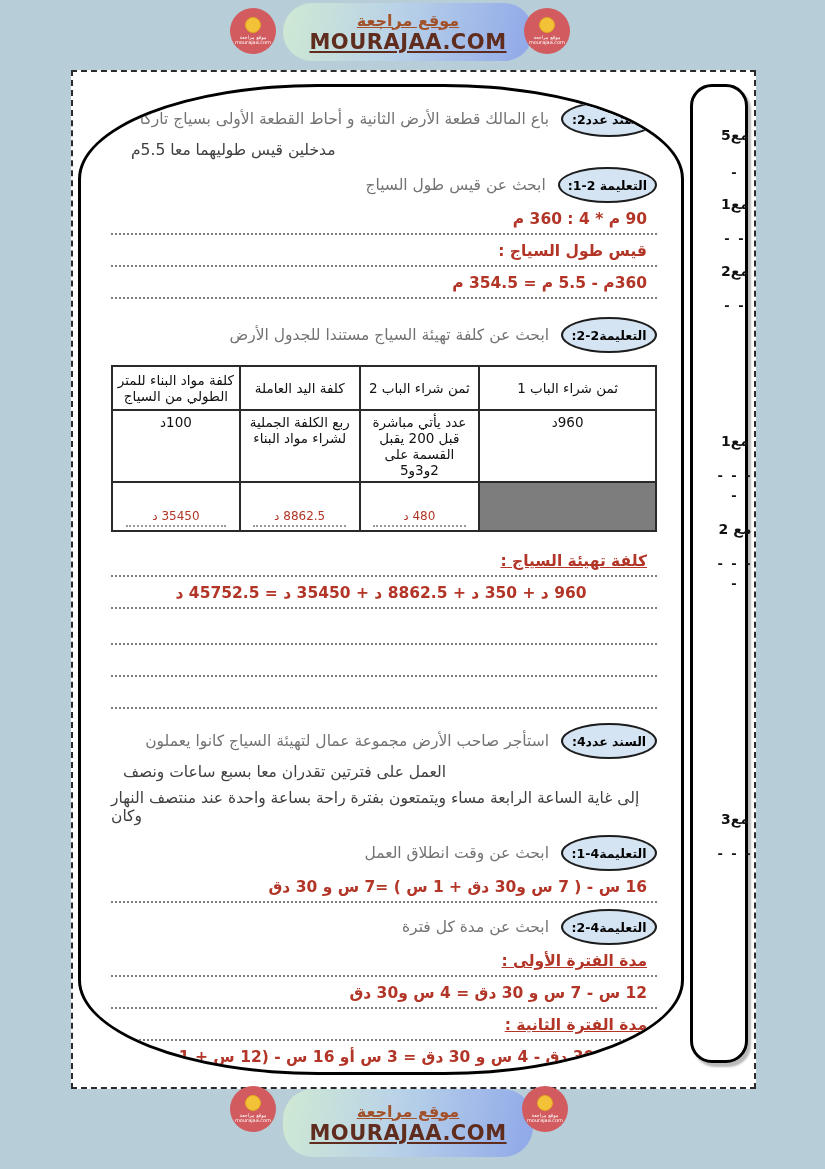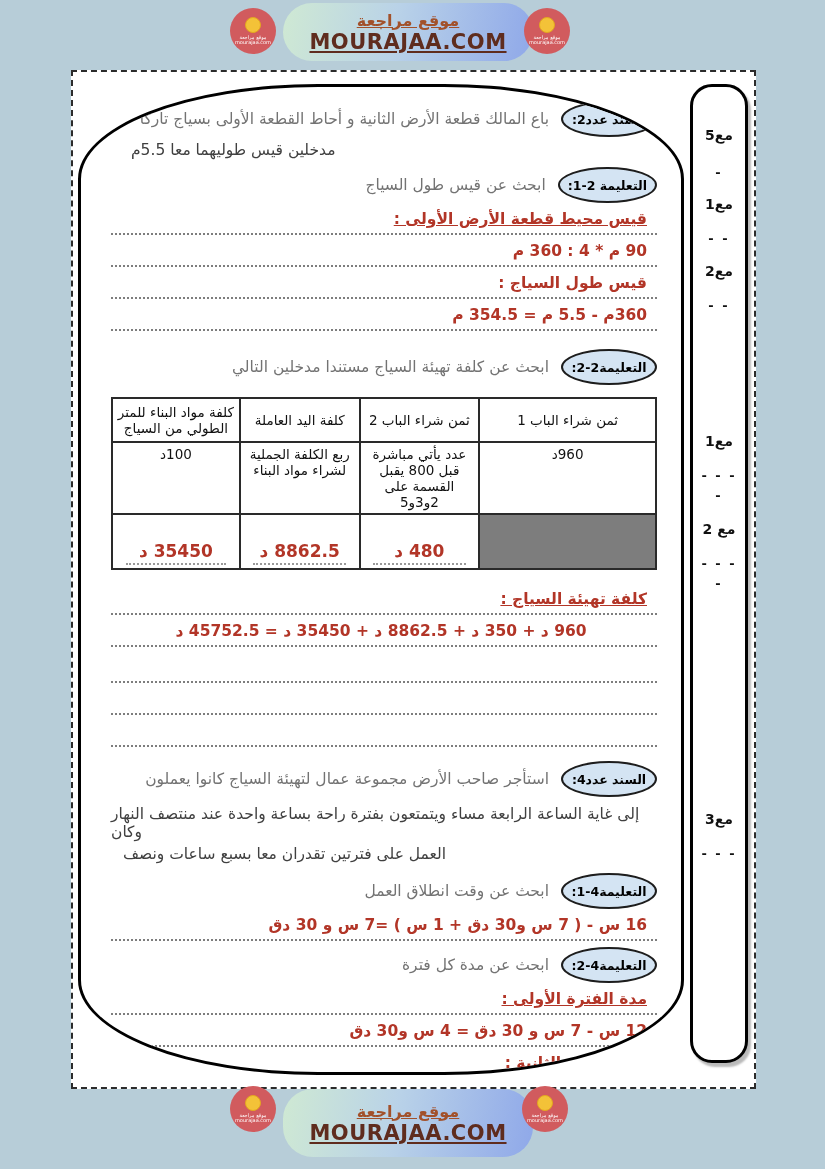--- a/index.html
+++ b/index.html
@@ -48,21 +48,21 @@
   }
 
   
   .sidestrip {
     position:absolute; left:690px; top:84px; width:58px; height:979px;
     background:#fff; border:3px solid #000; border-radius:22px;
     box-shadow: 3px 4px 2px rgba(130,130,130,.55);
     z-index:2;
   }
   .mark {
-    position:absolute; left:0; width:100%; text-align:center;
+    position:absolute; left:16px; width:100%; text-align:center;
     font-weight:bold; color:#111; font-size:14px; direction:rtl;
   }
   .mark.dash { letter-spacing:2px; font-size:13px; }
 
   
   .hrow { display:flex; align-items:center; gap:12px; }
   .badge {
     min-width:96px; height:36px; padding:0 8px;
     border-radius:50%;
     background:#d4e4f3; border:2px solid #1d1d1d;
@@ -90,21 +90,21 @@
   }
   table.costs td, table.costs th {
     border:2px solid #2a2a2a; font-weight:normal;
     font-size:13.5px; color:#111; text-align:center; vertical-align:top;
     padding:3px 4px;
   }
   table.costs th { height:44px; vertical-align:middle;margin-left:9px; }
   table.costs .given td { height:72px;margin-top:48px; }
   table.costs .answrow td { height:40px; vertical-align:middle; }
   .redval {
-    color:#b23527; font-weight:bold; font-size:17px;
+    color:#b23527; font-weight:normal; font-size:12px;
     border-bottom:2px dotted #9a9a9a; display:inline-block; min-width:85%;
     padding-bottom:2px;
     margin-top:23px;
   }
   td.graycell { background:#7d7d7d; }
 
   .mt4{margin-top:4px}.mt6{margin-top:6px}.mt8{margin-top:8px}.mt10{margin-top:10px}.mt14{margin-top:14px}.mt18{margin-top:18px}
   .indent{padding-left:20px; padding-right:44px;}
 </style>
 </head>
@@ -132,47 +132,46 @@
       <div class="badge">السند عدد2:</div>
       <div class="htext">باع المالك قطعة الأرض الثانية و أحاط القطعة الأولى بسياج تاركا</div>
     </div>
     <div class="bodyline indent mt4">مدخلين  قيس طوليهما معا 5.5م</div>
 
     <div class="hrow mt8">
       <div class="badge">التعليمة 2-1:</div>
       <div class="htext">ابحث عن قيس طول السياج</div>
     </div>
 
-    <div class="ans title"><span class="u">قيس محيط قطعة الأرض الأولى :</span></div>
     <div class="ans">90 م * 4 : 360 م</div>
     <div class="ans">قيس طول السياج :</div>
     <div class="ans">360م - 5.5 م = 354.5 م</div>
 
     <div class="hrow mt18">
       <div class="badge">التعليمة2-2:</div>
-      <div class="htext">ابحث عن كلفة تهيئة السياج مستندا مدخلين التالي</div>
+      <div class="htext">ابحث عن كلفة تهيئة السياج مستندا للجدول الأرض</div>
     </div>
 
     <table class="costs">
       <colgroup>
         <col style="width:32.5%">
           <col style="width:22%">
           <col style="width:22%">
           <col style="width:23.5%">
       </colgroup>
       <tbody>
           <tr>
         <th>ثمن شراء الباب 1</th>
         <th>ثمن شراء الباب 2</th>
         <th>كلفة اليد العاملة</th>
         <th>كلفة مواد البناء للمتر الطولي من السياج</th>
       </tr>
       <tr class="given">
         <td>960د</td>
-        <td>عدد يأتي مباشرة قبل 800 يقبل القسمة على 2و3و5</td>
+        <td>عدد يأتي مباشرة قبل 200 يقبل القسمة على 2و3و5</td>
         <td>ربع الكلفة الجملية لشراء مواد البناء</td>
         <td>100د</td>
       </tr>
       <tr class="answrow answrow">
         <td class="graycell"></td>
         <td><span class="redval">480 د</span></td>
         <td><span class="redval">8862.5 د</span></td>
         <td><span class="redval">35450 د</span></td>
       </tr>
     </tbody>
@@ -181,22 +180,22 @@
     <div class="ans title mt18"><span class="u">كلفة تهيئة السياج :</span></div>
     <div class="ans center">960 د + 350 د + 8862.5 د + 35450 د = 45752.5 د</div>
     <div class="blank mt8"></div>
     <div class="blank"></div>
     <div class="blank"></div>
 
     <div class="hrow mt14">
       <div class="badge">السند عدد4:</div>
       <div class="htext">استأجر صاحب الأرض مجموعة عمال لتهيئة السياج كانوا يعملون</div>
     </div>
+    <div class="bodyline mt4" style="padding-left:12px;">العمل على فترتين تقدران معا بسبع ساعات ونصف</div>
     <div class="bodyline mt8">إلى غاية الساعة  الرابعة مساء ويتمتعون  بفترة راحة بساعة واحدة عند منتصف النهار وكان</div>
-    <div class="bodyline mt4" style="padding-left:12px;">العمل على فترتين تقدران معا بسبع ساعات ونصف</div>
 
     <div class="hrow mt10">
       <div class="badge">التعليمة4-1:</div>
       <div class="htext">ابحث عن وقت انطلاق العمل</div>
     </div>
     <div class="ans">16 س - ( 7 س و30 دق + 1 س ) =7 س و 30 دق</div>
 
     <div class="hrow mt6">
       <div class="badge">التعليمة4-2:</div>
       <div class="htext">ابحث عن مدة كل فترة</div>

